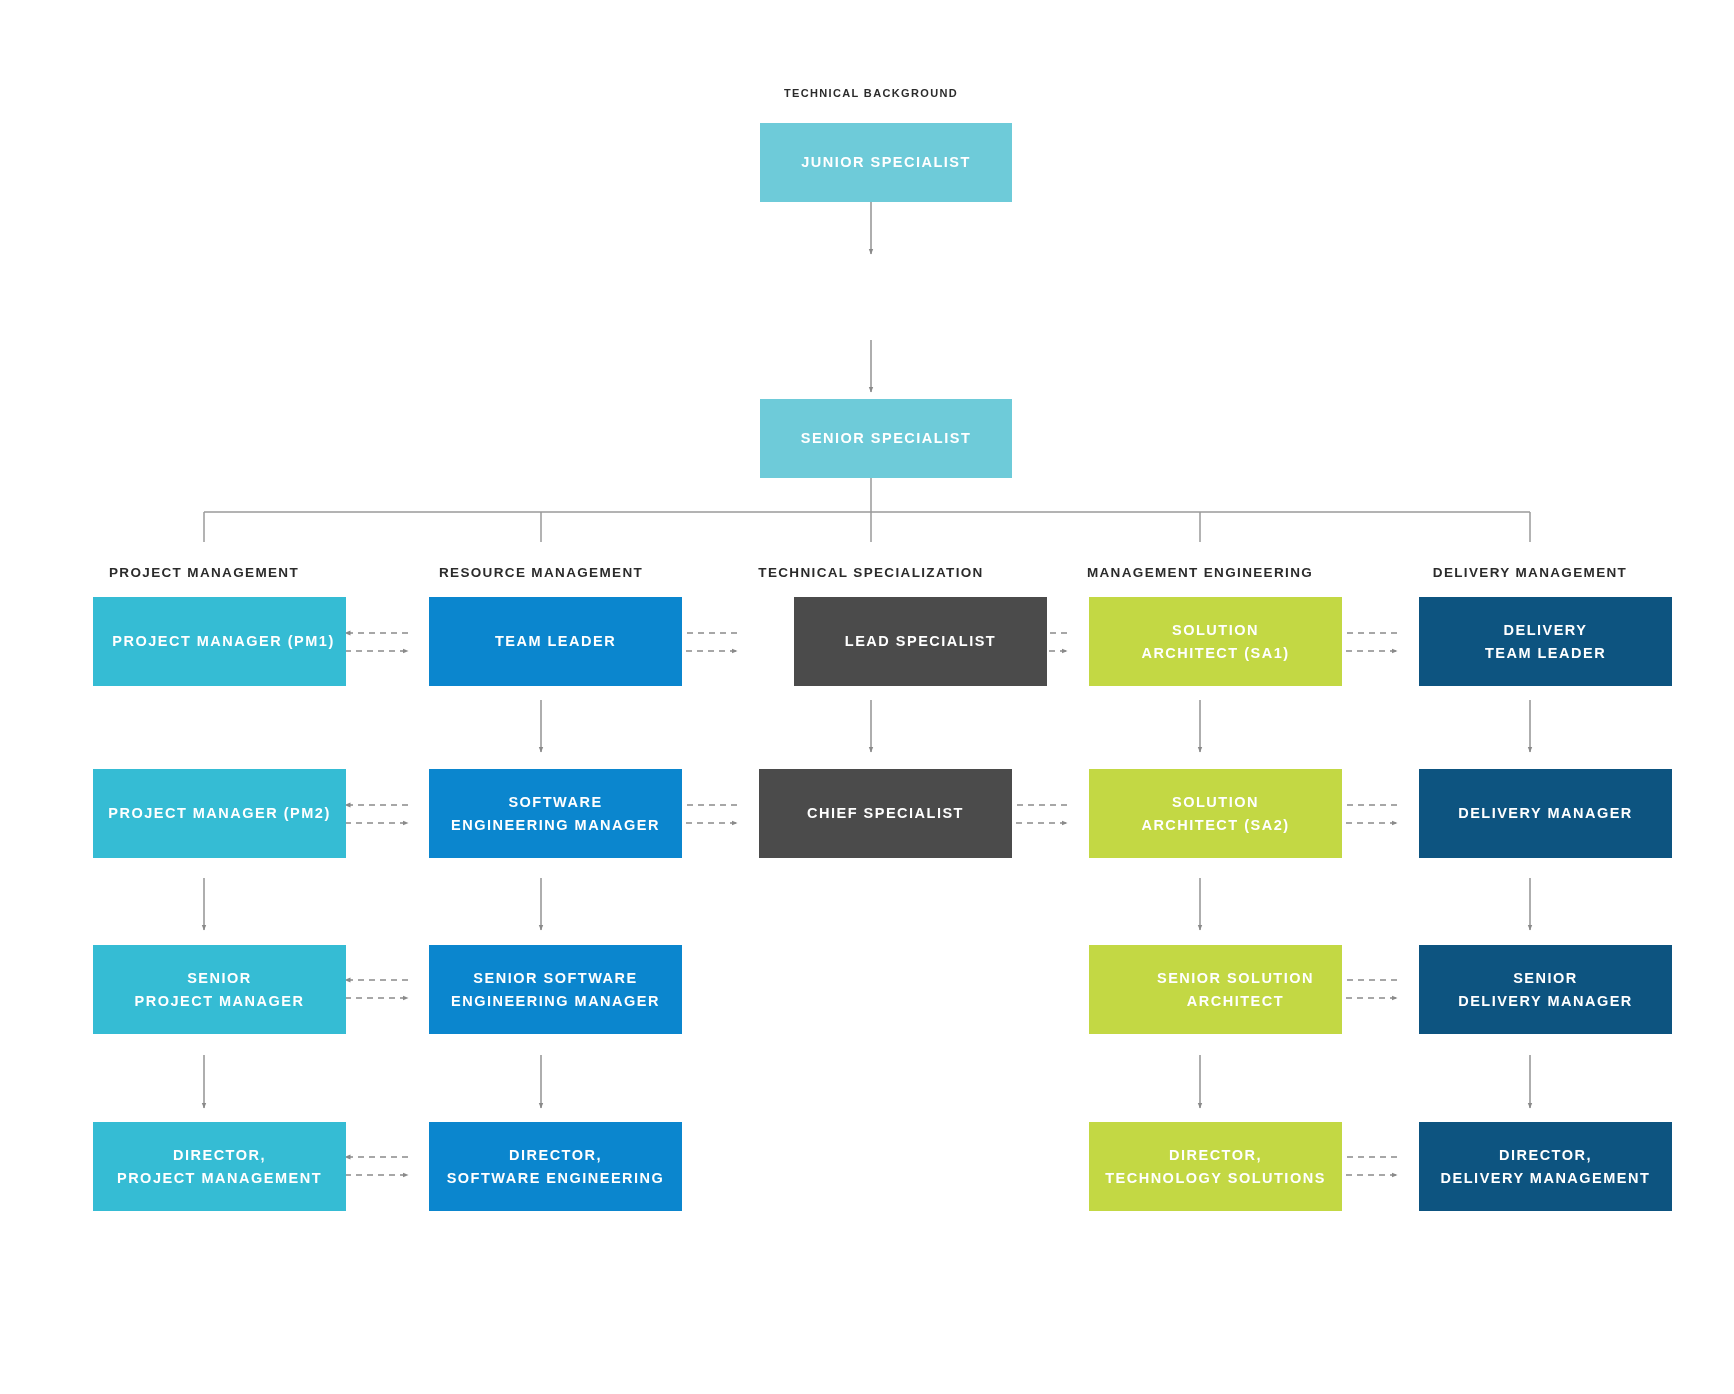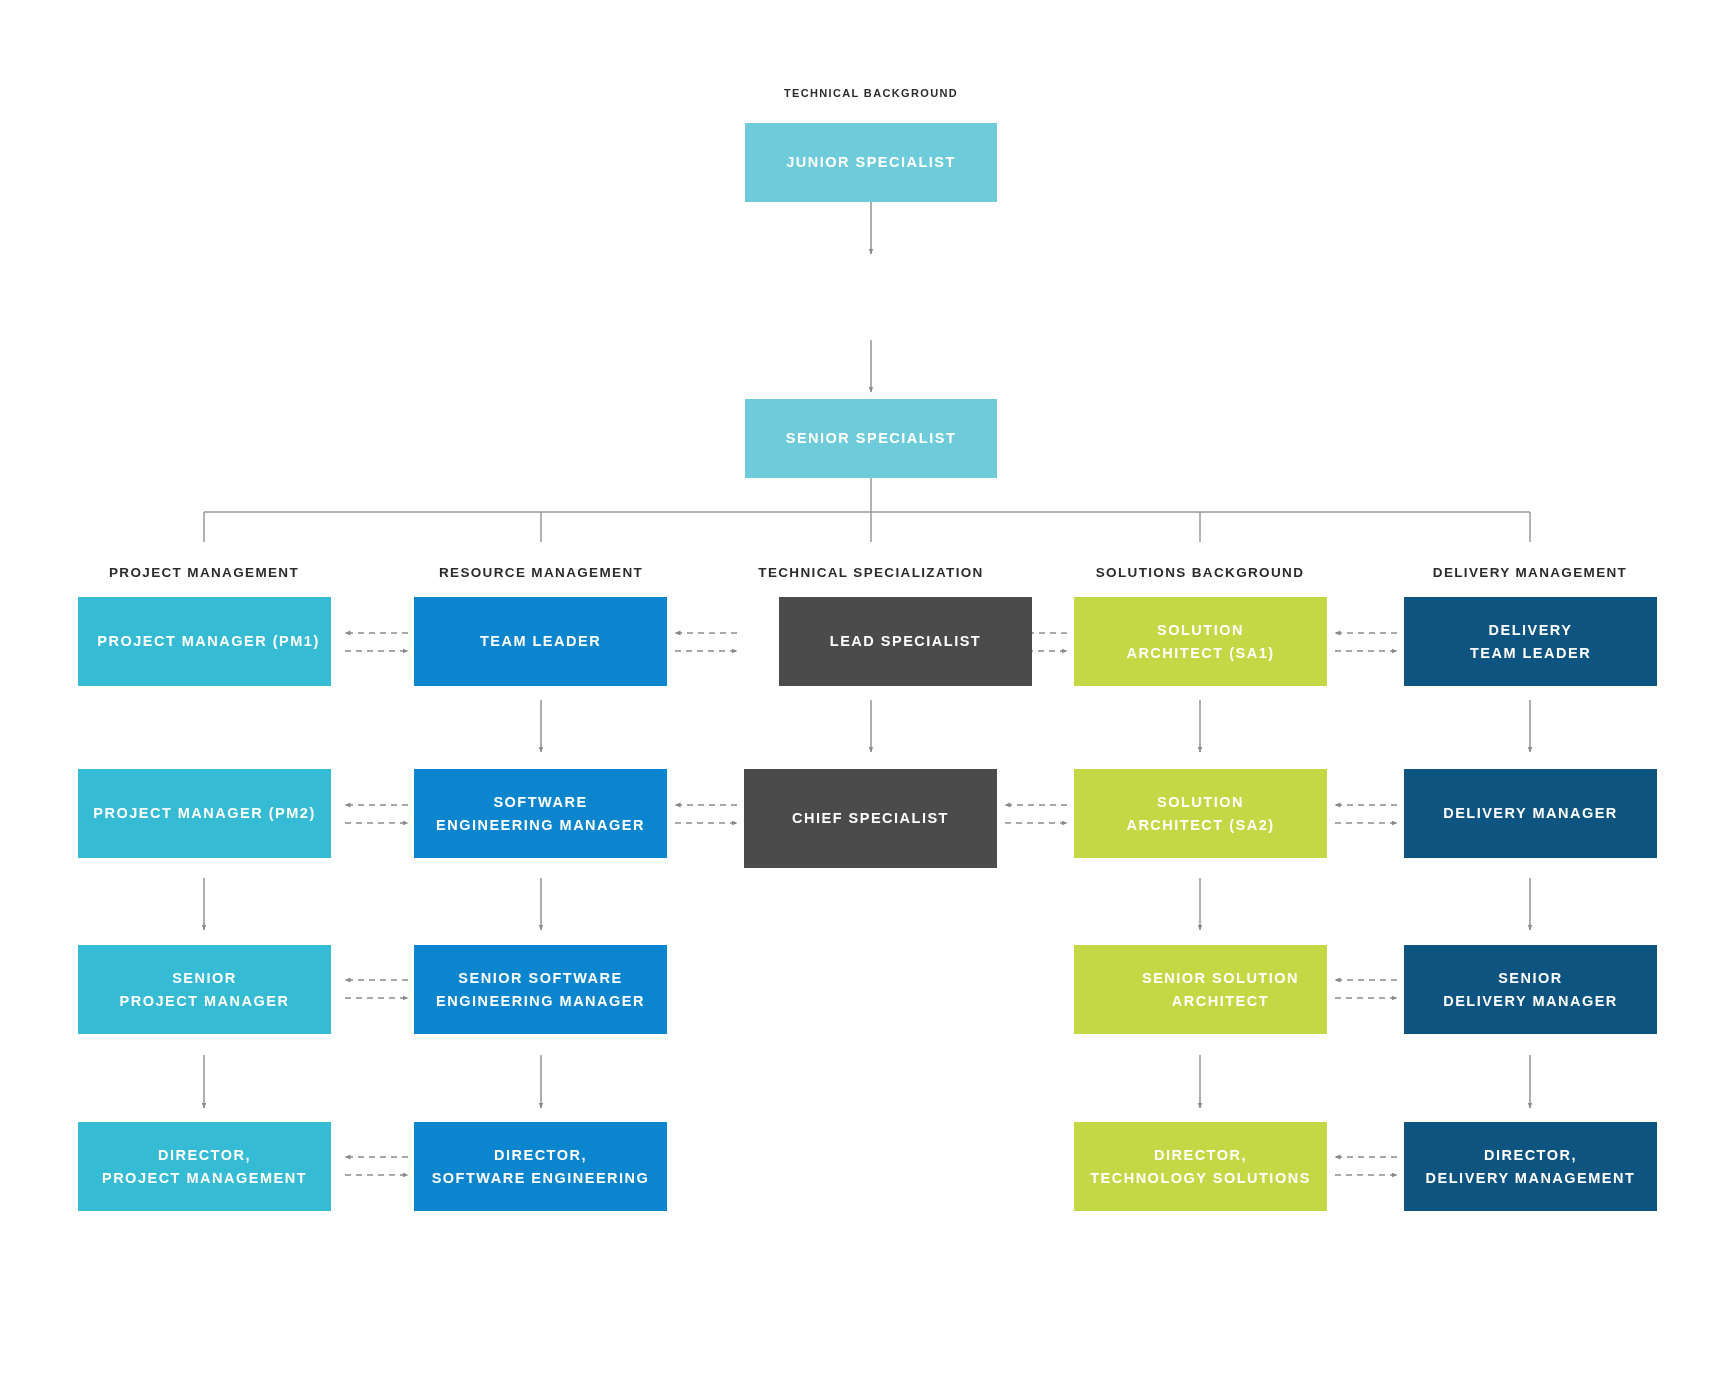--- a/index.html
+++ b/index.html
@@ -46,20 +46,21 @@
     align-items: center;
     justify-content: center;
     text-align: center;
     color: #ffffff;
     font-size: 14.5px;
     font-weight: bold;
     letter-spacing: 1.5px;
     line-height: 1.55;
     padding: 4px 8px;
     white-space: pre-line;
+    margin-left: 15px;
   }
 
   
   #wires {
     position: absolute;
     left: 0; top: 0;
     width: 1734px;
     height: 1394px;
     pointer-events: none;
   }
@@ -149,35 +150,35 @@
   <div class="top-header" style="left:871px; top:87px;">TECHNICAL BACKGROUND</div>
 
   <div class="node" style="left:745px; top:123px; width:252px; height:79px; background:#6ecbd9;">JUNIOR SPECIALIST</div>
 
 
   <div class="node" style="left:745px; top:399px; width:252px; height:79px; background:#6ecbd9;">SENIOR SPECIALIST</div>
 
   <div class="col-header" style="left:204px; top:565px;">PROJECT MANAGEMENT</div>
   <div class="col-header" style="left:541px; top:565px;">RESOURCE MANAGEMENT</div>
   <div class="col-header" style="left:871px; top:565px;">TECHNICAL SPECIALIZATION</div>
-  <div class="col-header" style="left:1200px; top:565px;">SOLUTIONS BACKGROUND</div>
+  <div class="col-header" style="left:1200px; top:565px;">MANAGEMENT ENGINEERING</div>
   <div class="col-header" style="left:1530px; top:565px;">DELIVERY MANAGEMENT</div>
 
   <div class="node" style="left:78px; top:597px; width:253px; height:89px; background:#35bcd4;padding-left:16px;">PROJECT MANAGER (PM1)</div>
   <div class="node" style="left:414px; top:597px; width:253px; height:89px; background:#0b86ce;">TEAM LEADER</div>
   <div class="node" style="left:779px; top:597px; width:253px; height:89px; background:#4b4b4b;">LEAD SPECIALIST</div>
   <div class="node" style="left:1074px; top:597px; width:253px; height:89px; background:#c3d844;">SOLUTION
 ARCHITECT (SA1)</div>
   <div class="node" style="left:1404px; top:597px; width:253px; height:89px; background:#0d5480;">DELIVERY
 TEAM LEADER</div>
 
   <div class="node" style="left:78px; top:769px; width:253px; height:89px; background:#35bcd4;">PROJECT MANAGER (PM2)</div>
   <div class="node" style="left:414px; top:769px; width:253px; height:89px; background:#0b86ce;">SOFTWARE
 ENGINEERING  MANAGER</div>
-  <div class="node" style="left:744px; top:769px; width:253px; height:99px; background:#4b4b4b;">CHIEF SPECIALIST</div>
+  <div class="node" style="left:744px; top:769px; width:253px; height:89px; background:#4b4b4b;">CHIEF SPECIALIST</div>
   <div class="node" style="left:1074px; top:769px; width:253px; height:89px; background:#c3d844;">SOLUTION
 ARCHITECT (SA2)</div>
   <div class="node" style="left:1404px; top:769px; width:253px; height:89px; background:#0d5480;">DELIVERY MANAGER</div>
 
   <div class="node" style="left:78px; top:945px; width:253px; height:89px; background:#35bcd4;">SENIOR
 PROJECT MANAGER</div>
   <div class="node" style="left:414px; top:945px; width:253px; height:89px; background:#0b86ce;">SENIOR SOFTWARE
 ENGINEERING  MANAGER</div>
   <div class="node" style="left:1074px; top:945px; width:253px; height:89px; background:#c3d844;padding-left:48px;">SENIOR SOLUTION
 ARCHITECT</div>

